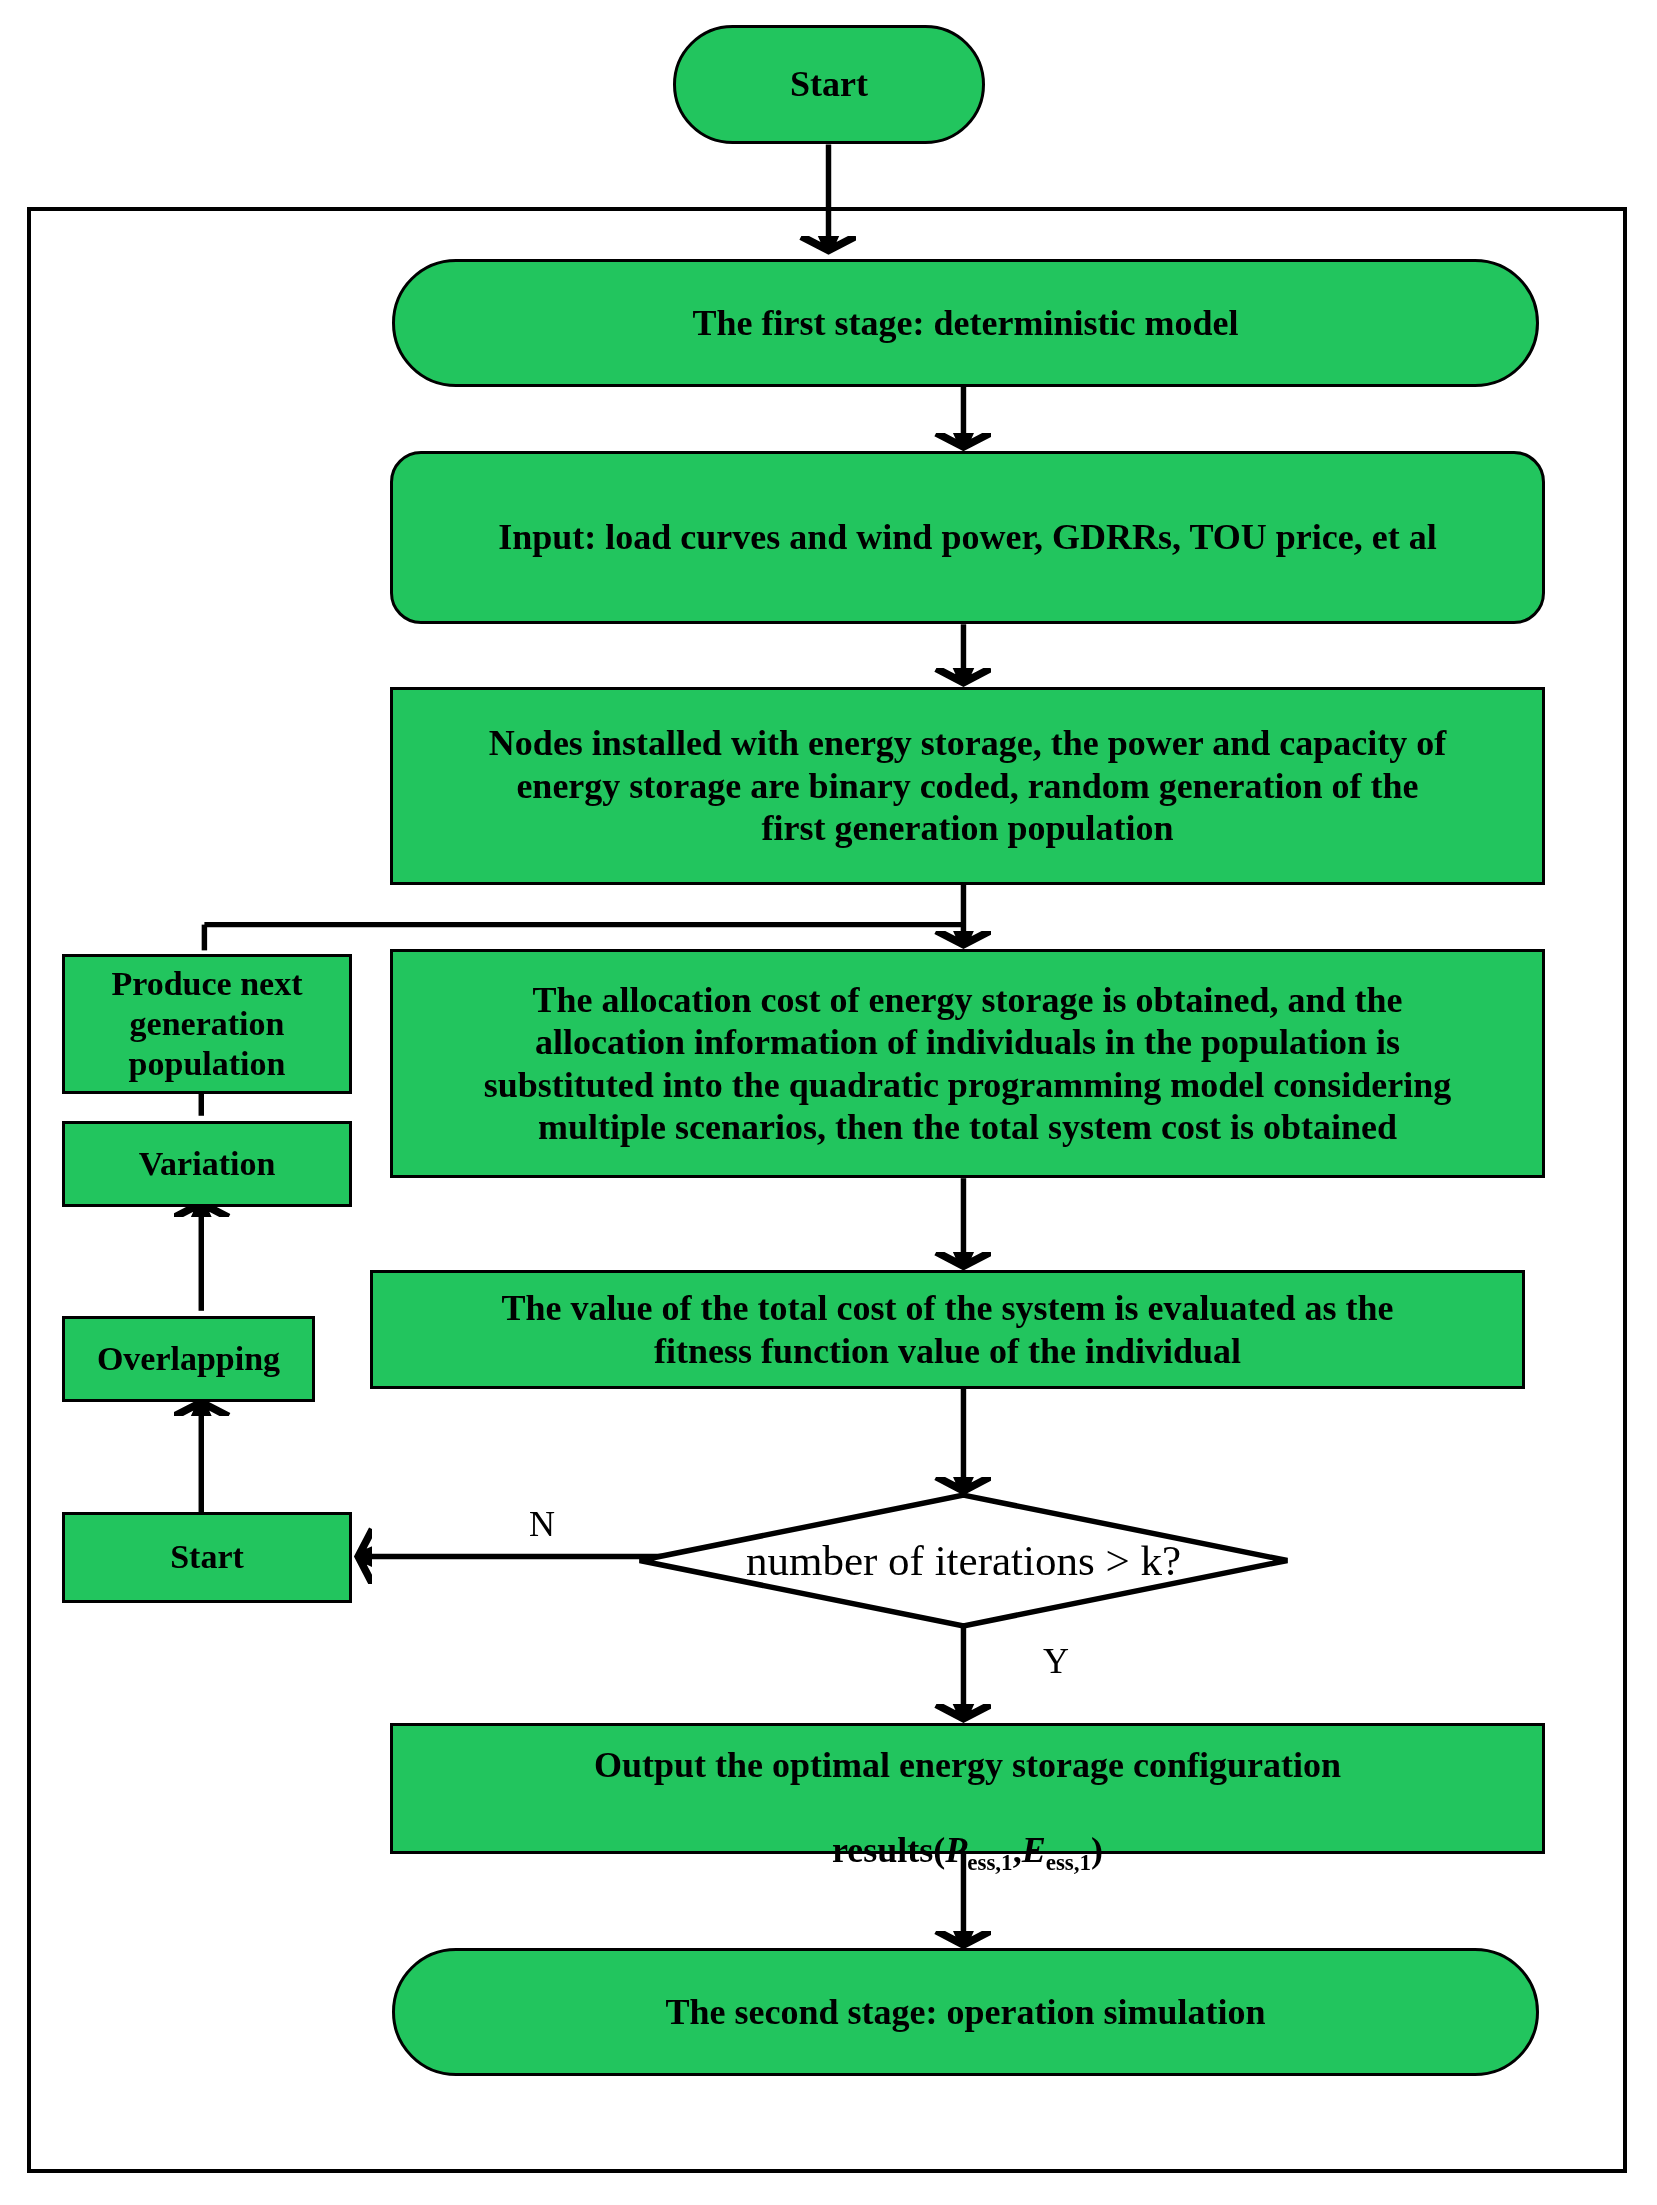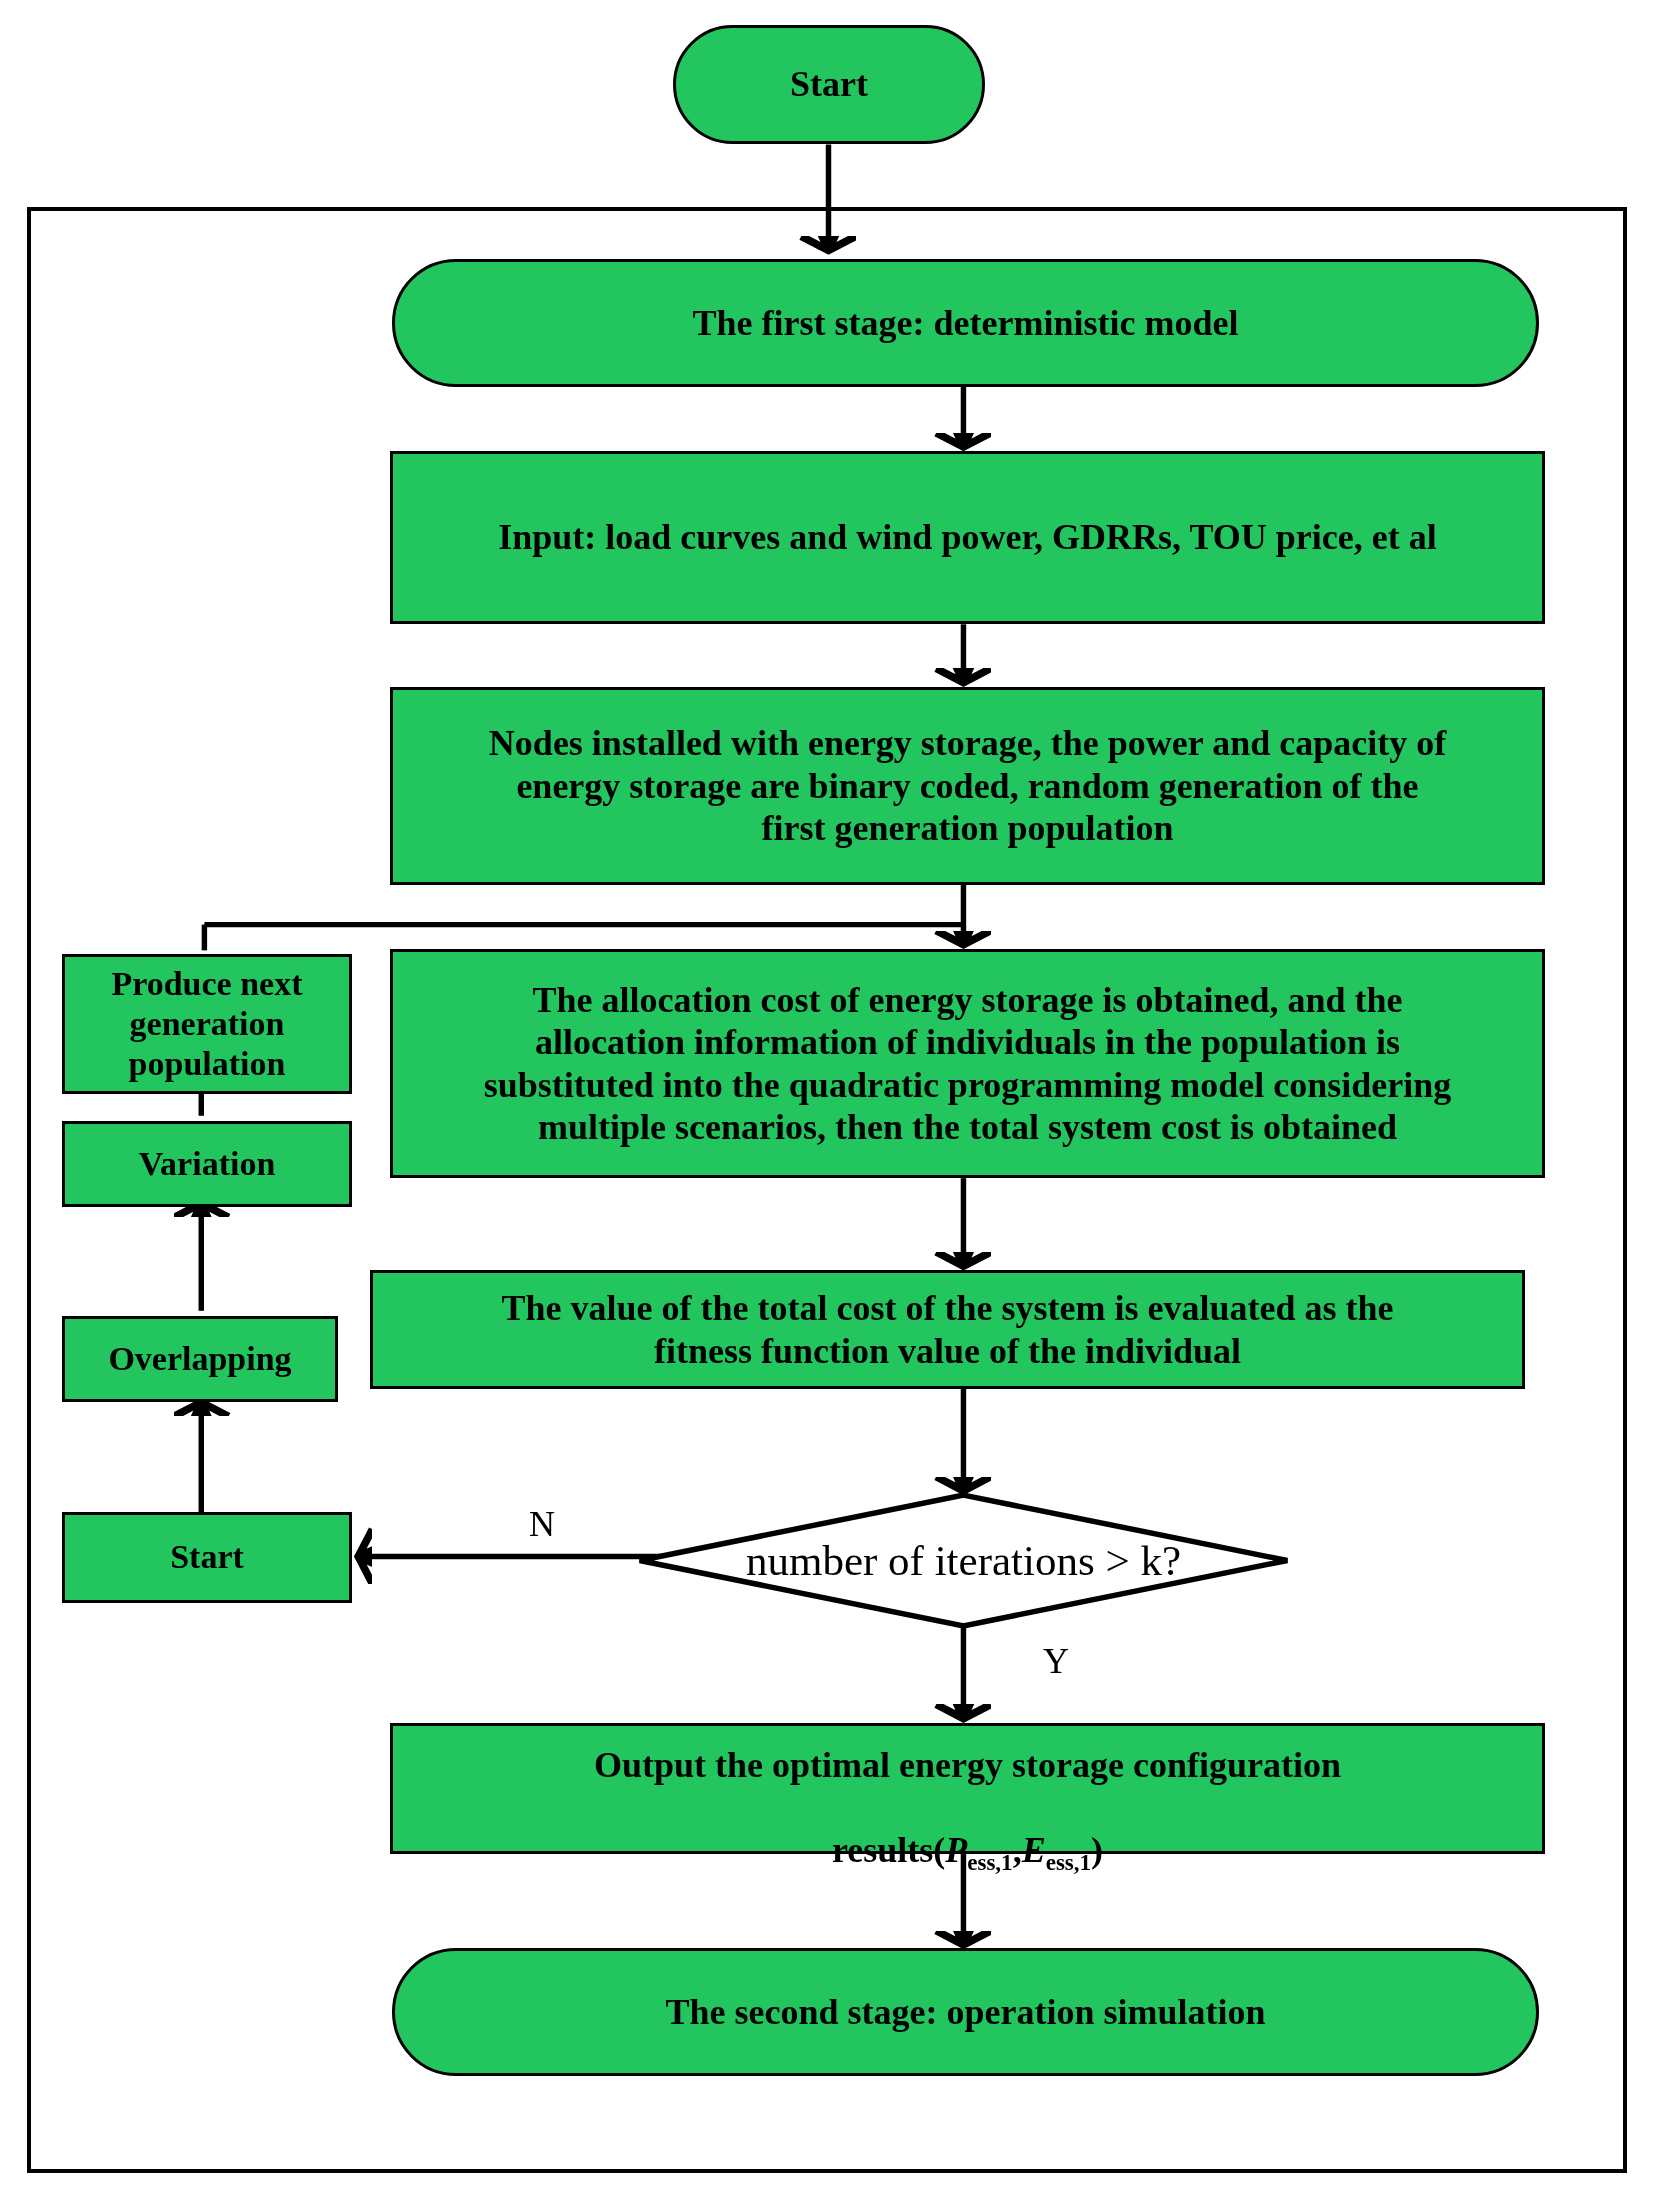--- a/index.html
+++ b/index.html
@@ -117,21 +117,21 @@
   </svg>
 
   <div class="node stadium" style="left:673px; top:25px; width:312px; height:119px; font-size:36px;">
     <span class="txt">Start</span>
   </div>
 
   <div class="node stadium" style="left:392px; top:259px; width:1147px; height:128px; font-size:36px;">
     <span class="txt">The first stage: deterministic model</span>
   </div>
 
-  <div class="node rect" style="left:390px; top:451px; width:1155px; height:173px; font-size:36px;">
+  <div class="node rect" style="left:390px; top:451px; width:1155px; height:173px; font-size:36px;border-radius:31px;">
     <span class="txt">Input: load curves and wind power, GDRRs, TOU price, et al</span>
   </div>
 
   <div class="node rect" style="left:390px; top:687px; width:1155px; height:198px; font-size:36px;">
     <span class="txt">Nodes installed with energy storage, the power and capacity of
 energy storage are binary coded, random generation of the
 first generation population</span>
   </div>
 
   <div class="node rect" style="left:390px; top:949px; width:1155px; height:229px; font-size:36px;">
@@ -167,21 +167,21 @@
   <div class="node rect" style="left:62px; top:954px; width:290px; height:140px; font-size:34px;">
     <span class="txt">Produce next
 generation
 population</span>
   </div>
 
   <div class="node rect" style="left:62px; top:1121px; width:290px; height:86px; font-size:34px;">
     <span class="txt">Variation</span>
   </div>
 
-  <div class="node rect" style="left:62px; top:1316px; width:276px; height:86px; font-size:34px;">
+  <div class="node rect" style="left:62px; top:1316px; width:253px; height:86px; font-size:34px;">
     <span class="txt">Overlapping</span>
   </div>
 
   <div class="node rect" style="left:62px; top:1512px; width:290px; height:91px; font-size:34px;">
     <span class="txt">Start</span>
   </div>
 
   <div class="edge-label" style="left:529px; top:1506px;">N</div>
   <div class="edge-label" style="left:1043px; top:1643px;">Y</div>
 

